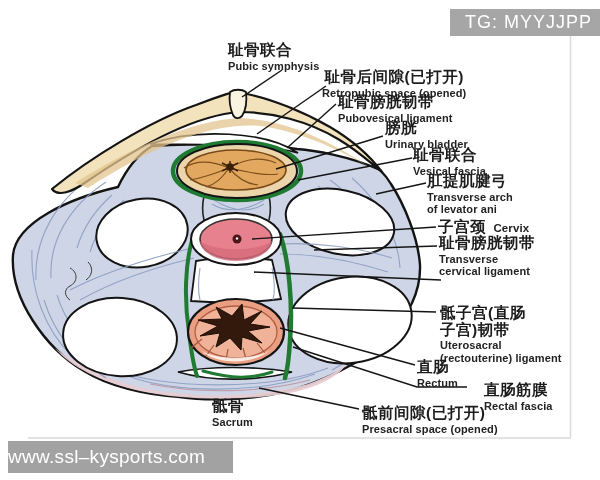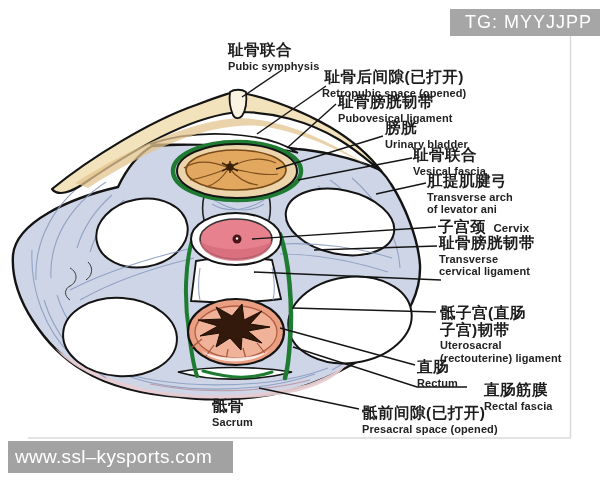--- a/index.html
+++ b/index.html
@@ -16,21 +16,21 @@
   .label.center{text-align:left;}
   .label.inline .zh,.label.inline .en{display:inline;white-space:nowrap;}
   .label.inline .en{font-size:11.5px;margin-left:3px;}
   #badge{
     position:absolute;left:450px;top:9px;width:150px;height:27px;background:#a6a6a6;
     color:#ffffff;font-size:18px;letter-spacing:1px;line-height:27px;padding-left:15px;
     box-sizing:border-box;z-index:5;font-weight:400;
   }
   #watermark{
     position:absolute;left:8px;top:441px;width:225px;height:32px;background:#a2a2a2;
-    color:#ffffff;font-size:19px;line-height:31px;padding-left:7px;box-sizing:border-box;
+    color:#ffffff;font-size:19px;line-height:31px;box-sizing:border-box;
     z-index:5;letter-spacing:.3px;font-weight:400;
   }
 </style>
 </head>
 <body>
 
 <div id="stage">
 
   <svg id="art" viewBox="0 0 600 480">
 

